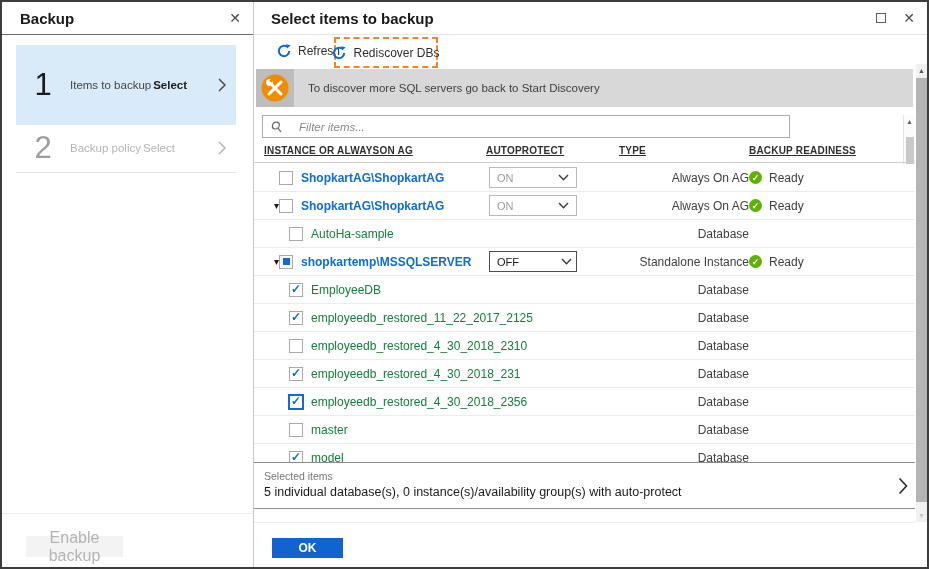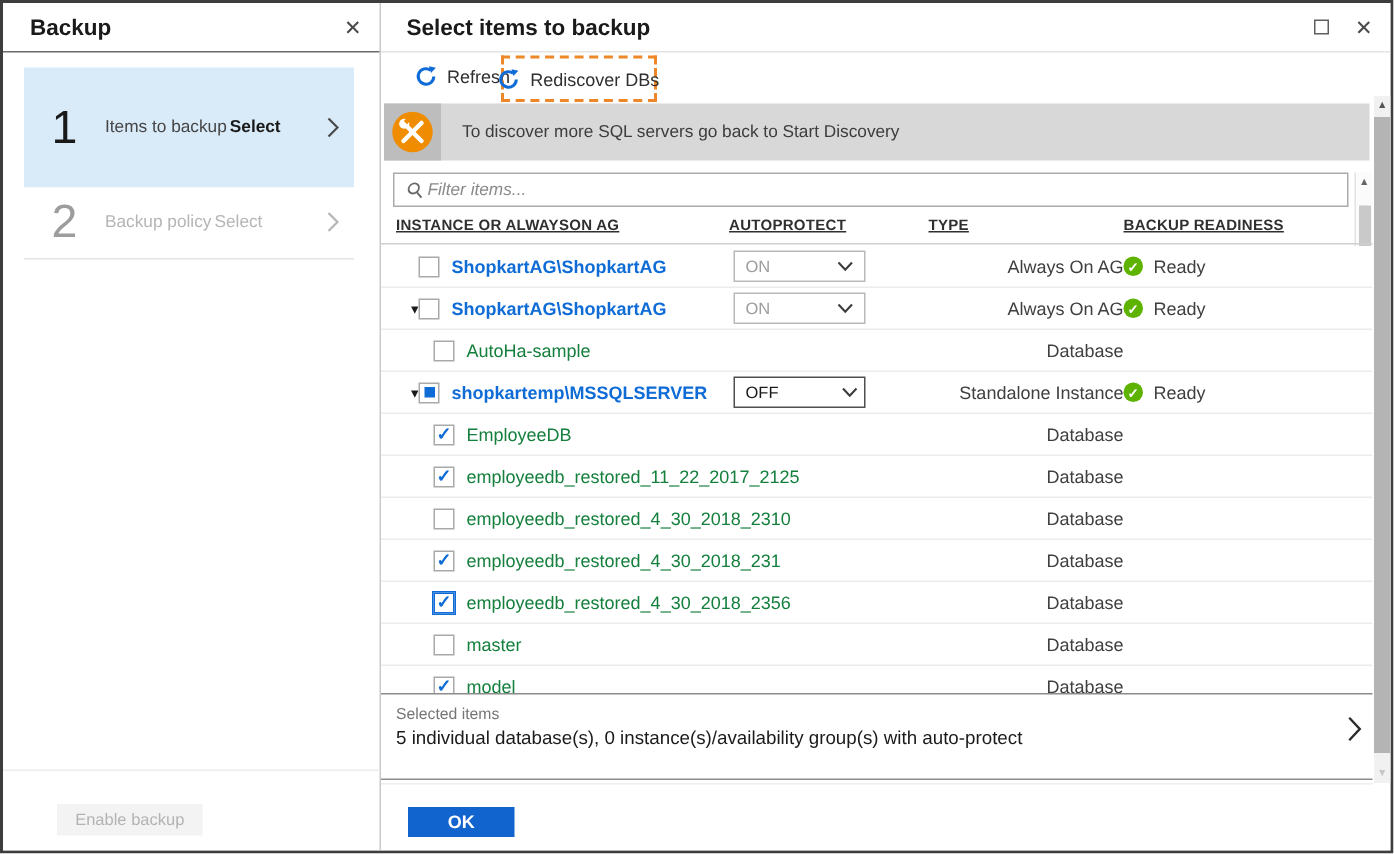--- a/index.html
+++ b/index.html
@@ -19,37 +19,37 @@
   .step-num{width:54px;text-align:center;font-size:31px;color:#1a1a1a;flex-shrink:0;}
   .step2 .step-num{color:#9d9d9d;}
   .step-texts{flex:1;display:flex;flex-direction:row;gap:2px;text-align:center;}
   .step-label{font-size:11.5px;color:#454545;}
   .step-sub{font-size:11.5px;font-weight:bold;color:#1a1a1a;}
   .step2 .step-label,.step2 .step-sub{color:#b5b5b5;font-weight:normal;}
   .chev{display:flex;align-items:center;color:#4a4a4a;}
   .step2 .chev{color:#b5b5b5;}
   .lp-divider{position:absolute;left:14px;top:170px;width:220px;border-top:1px solid #e3e3e3;}
   .lp-footer-line{position:absolute;left:0;right:0;top:511px;border-top:1px solid #ececec;}
-  .enable-btn{position:absolute;left:36px;top:534px;width:97px;height:21px;background:#f3f3f3;border:none;
-    color:#b3b3b3;font-size:11px;font-family:inherit;display:flex;align-items:center;justify-content:center;}
+  .enable-btn{position:absolute;left:24px;top:534px;width:97px;height:21px;background:#f3f3f3;border:none;
+    color:#b3b3b3;font-size:16px;font-family:inherit;display:flex;align-items:center;justify-content:center;}
   
   .main-panel{position:absolute;left:252px;top:0;width:673px;height:100%;background:#fff;}
   .mp-header{position:absolute;left:0;top:0;right:0;height:33px;border-bottom:1px solid #e4e4e4;display:flex;align-items:center;padding:0 12px 0 17px;}
   .mp-title{flex:1;font-size:15px;font-weight:bold;}
   .maximize-box{width:10px;height:10px;border:1px solid #5f5f5f;margin-right:17px;}
   .toolbar{position:absolute;left:0;top:33px;right:0;height:34px;}
   .tb-btn{position:absolute;display:flex;align-items:center;gap:7px;font-size:12px;color:#2f2f2f;background:none;border:none;font-family:inherit;white-space:nowrap;}
   .tb-refresh{left:17px;top:8px;}
   .annotation-box{position:absolute;left:80px;top:2px;width:104px;height:31px;border:2px dashed var(--annotation_orange);display:flex;align-items:center;justify-content:center;}
   .tb-rediscover{position:static;}
   .refresh-ic{display:flex;}
   .banner{position:absolute;left:2px;top:67px;width:657px;height:38px;display:flex;background:var(--banner_bg);}
   .banner-icsq{width:38px;height:38px;background:var(--banner_icon_bg);display:flex;align-items:center;justify-content:center;flex-shrink:0;}
   .banner-text{flex:1;display:flex;align-items:center;padding-left:14px;font-size:11.5px;color:#3d3d3d;}
-  .filter{position:absolute;left:8px;top:113px;width:637px;height:23px;border:1px solid #ababab;background:#fff;display:flex;align-items:center;gap:0;padding:0 8px;}
+  .filter{position:absolute;left:8px;top:113px;width:528px;height:23px;border:1px solid #ababab;background:#fff;display:flex;align-items:center;gap:14px;padding:0 8px;}
   .filter input{flex:1;border:none;outline:none;font-size:11.5px;font-family:inherit;color:#333;background:transparent;}
   .filter input::placeholder{font-style:italic;color:#8a8a8a;}
   .search-ic{display:flex;transform:skewX(-10deg);}
   
   .thead{position:absolute;left:0;top:138px;width:661px;height:23px;border-bottom:1px solid #cfcfcf;font-size:10px;font-weight:bold;color:#2f2f2f;letter-spacing:.2px;}
   .th{position:absolute;top:5px;text-decoration:underline;}
   .th1{left:10px;} .th2{left:232px;} .th3{left:365px;} .th4{left:495px;}
   .rows{position:absolute;left:0;top:162px;width:661px;height:298px;overflow:hidden;background:#fff;}
   .row{height:28px;display:flex;align-items:center;border-bottom:1px solid #ececec;padding-left:10px;text-align:right;}
   .cell{flex-shrink:0;}
@@ -68,21 +68,21 @@
   .dropdown{width:88px;height:21px;border:1px solid #4f4f4f;background:#fff;display:flex;align-items:center;justify-content:space-between;padding:0 7px;font-size:11px;color:#1a1a1a;gap:42px;}
   .dropdown.disabled{border-color:#b9b9b9;color:#9c9c9c;}
   .dd-chev-wrap{color:#3c3c3c;display:flex;}
   .ready-dot{width:13px;height:13px;border-radius:50%;background:var(--ready_green);color:#fff;font-size:9px;font-weight:bold;display:inline-flex;align-items:center;justify-content:center;flex-shrink:0;}
   
   .scroll-inner{position:absolute;left:649px;top:113px;width:12px;height:347px;background:#fbfbfb;border-left:1px solid #e4e4e4;}
   .scroll-inner .sb-up{position:absolute;top:3px;left:0;right:0;text-align:center;font-size:7px;color:#666;}
   .scroll-inner .sb-down{position:absolute;bottom:3px;left:0;right:0;text-align:center;font-size:7px;color:#666;}
   .scroll-inner .sb-thumb{position:absolute;left:2px;right:1px;top:22px;height:205px;background:#c9c9c9;}
   
-  .selected-bar{position:absolute;left:0;top:460px;width:661px;height:58px;background:#fff;border-top:1px solid #8c8c8c;border-bottom:1px solid #8c8c8c;padding:7px 24px 0 10px;}
+  .selected-bar{position:absolute;left:0;top:460px;width:661px;height:47px;background:#fff;border-top:1px solid #8c8c8c;border-bottom:1px solid #8c8c8c;padding:7px 24px 0 10px;}
   .sel-label{font-size:10.5px;color:#757575;}
   .sel-summary{font-size:12.5px;color:#1a1a1a;margin-top:3px;}
   .sel-chev{position:absolute;right:7px;top:14px;color:#2b2b2b;display:flex;}
   
   .scroll-outer{position:absolute;left:662px;top:62px;width:11px;height:458px;background:#f1f1f1;}
   .scroll-outer .sb-up{position:absolute;top:3px;left:0;right:0;text-align:center;font-size:7px;color:#565656;}
   .scroll-outer .sb-down{position:absolute;bottom:3px;left:0;right:0;text-align:center;font-size:7px;color:#c6c6c6;}
   .scroll-outer .sb-thumb{position:absolute;left:0;right:0;top:14px;height:424px;background:#b4b4b4;}
   .mp-bottom-line{position:absolute;left:0;top:520px;width:661px;border-top:1px solid #ededed;}
   .ok-btn{position:absolute;left:18px;top:536px;width:71px;height:20px;background:var(--ok_button);border:none;color:#fff;

